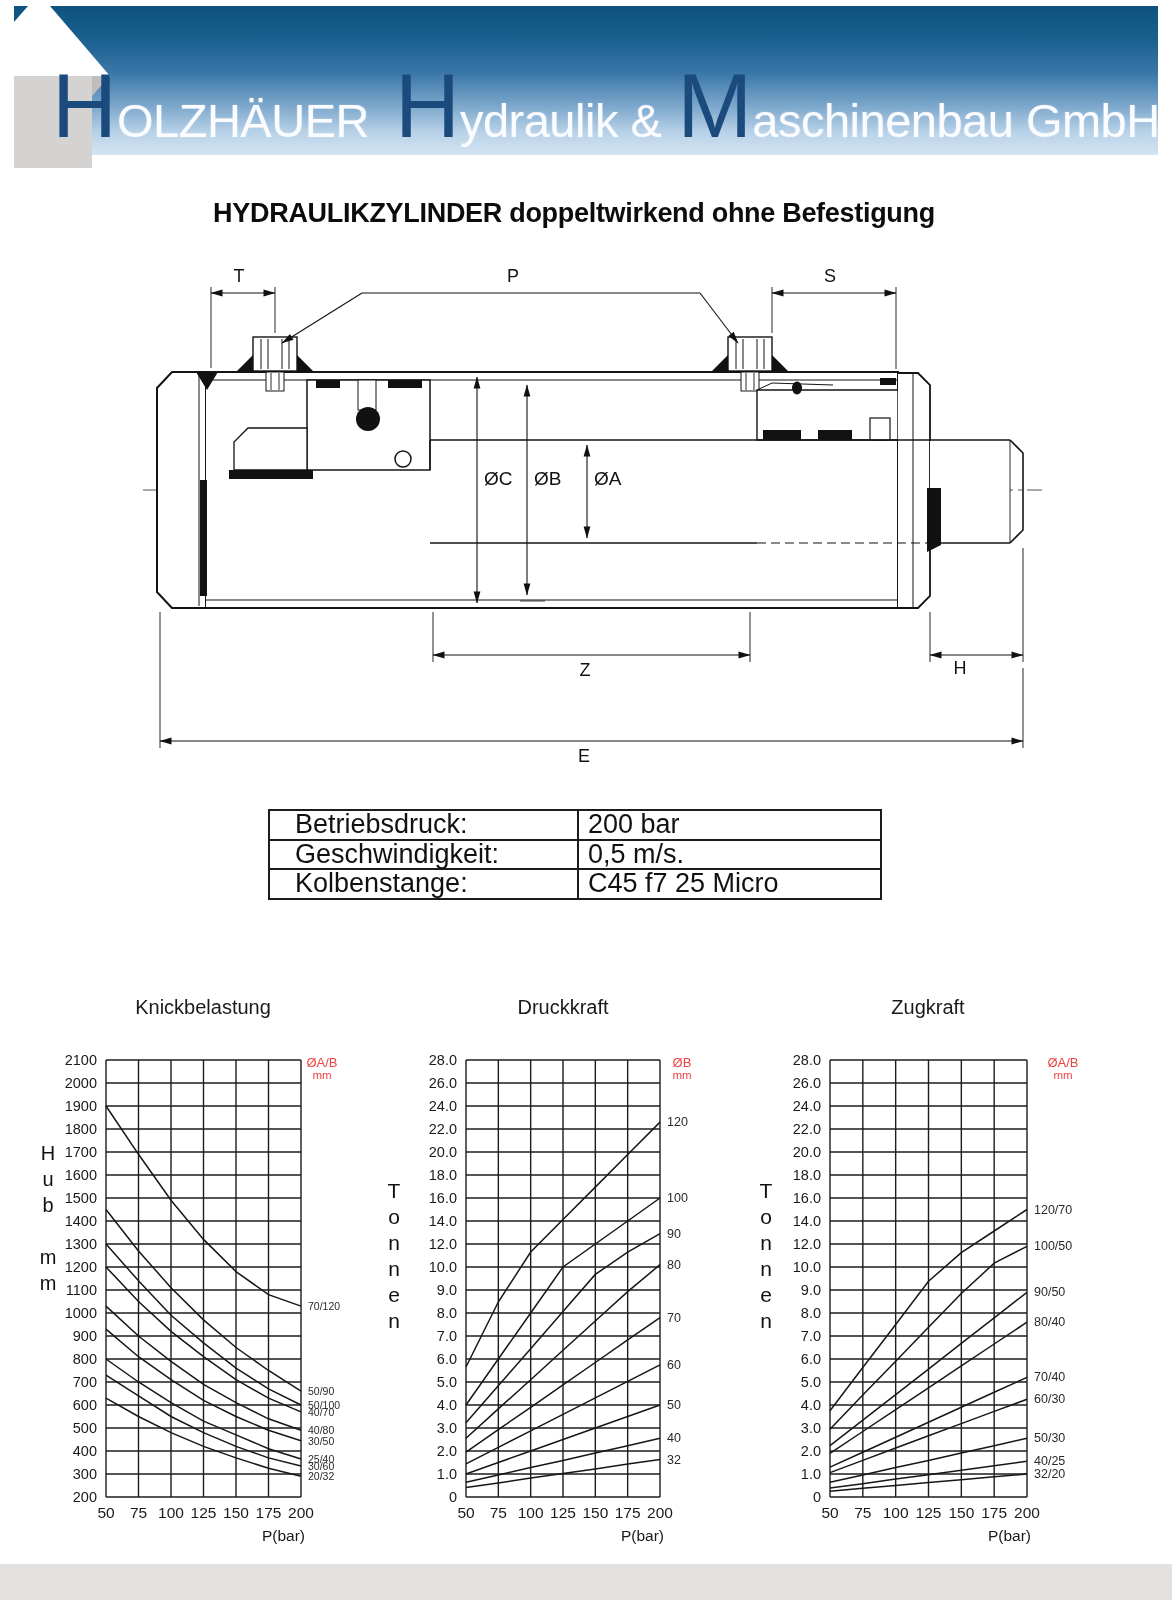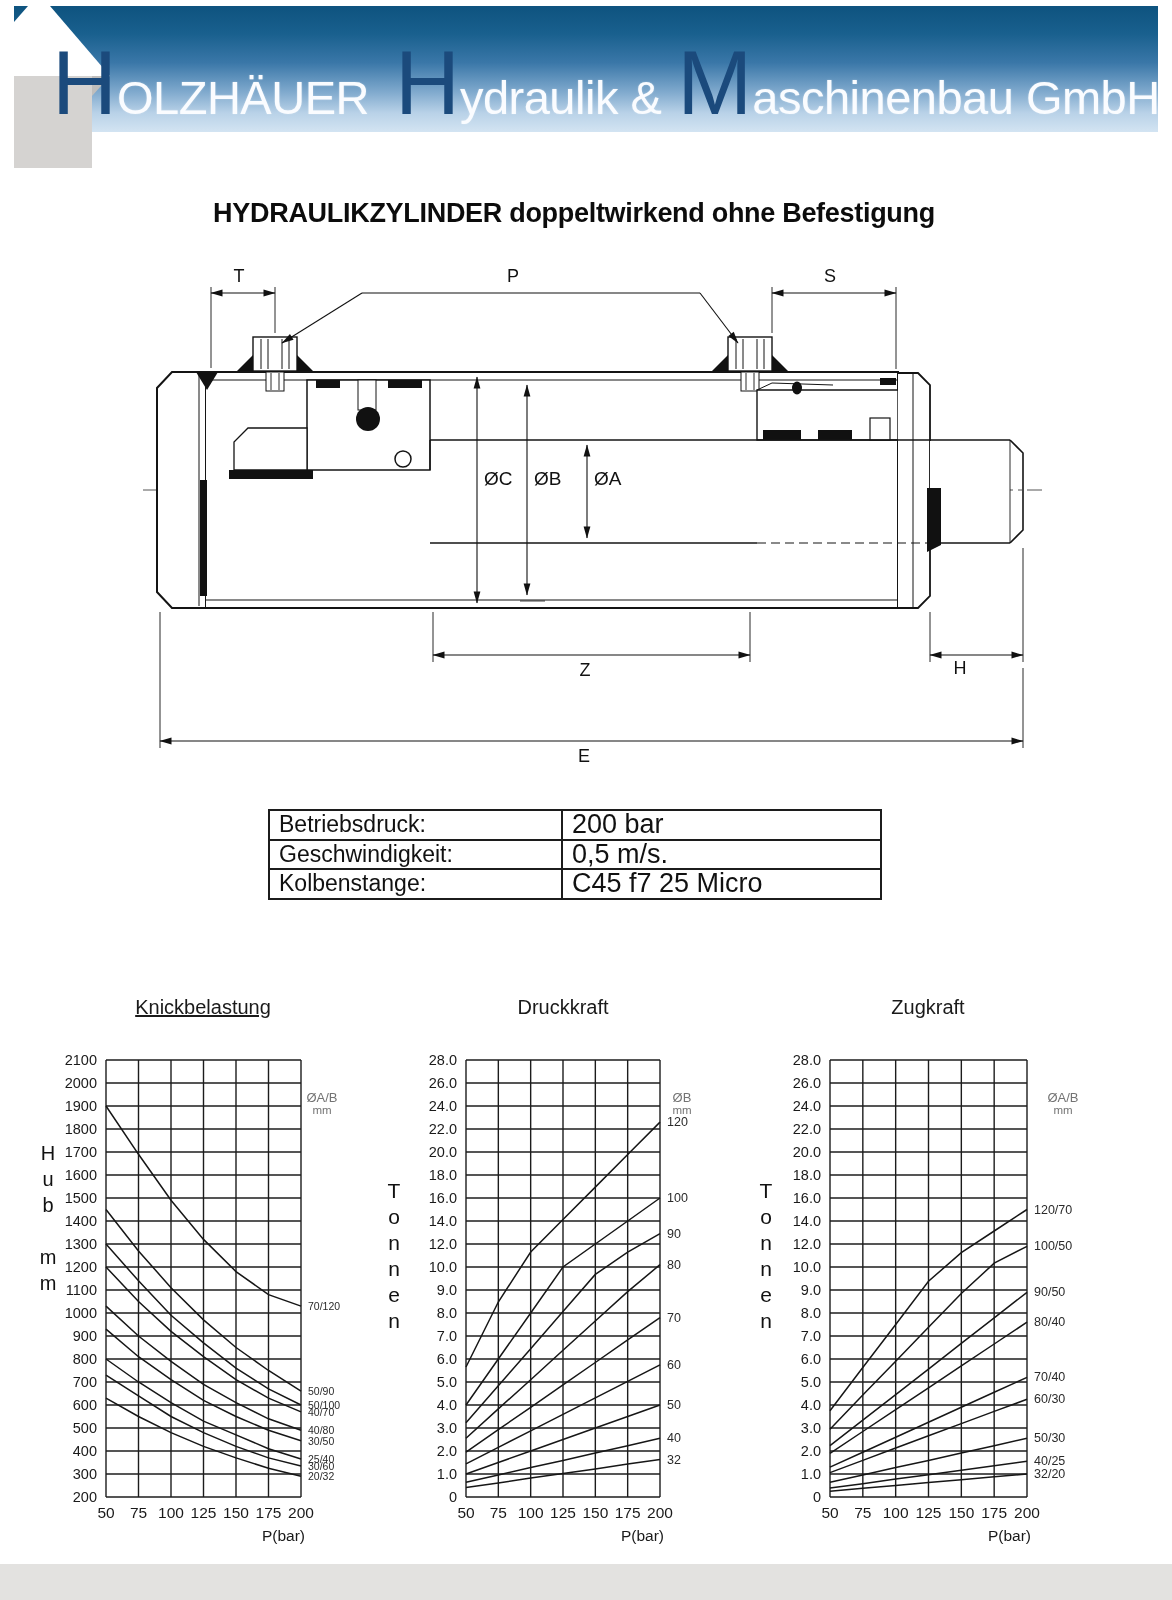--- a/index.html
+++ b/index.html
@@ -1,37 +1,37 @@
 <!DOCTYPE html>
 <html><head>
 <meta charset="utf-8">
 <style>
   html,body{margin:0;padding:0;background:#fff;}
   .page{position:relative;width:1172px;height:1600px;background:#ffffff;
         font-family:"Liberation Sans",sans-serif;overflow:hidden;color:#111;}
   
-  .banner{position:absolute;left:14px;top:6px;width:1144px;height:126px;
+  .banner{position:absolute;left:14px;top:6px;width:1144px;height:149px;
           background:linear-gradient(180deg,#0e537f 0%,#19608e 22%,#3a77a8 45%,#7fa9cd 68%,#b9d2e8 85%,#d3e4f2 100%);}
   .banner-text{position:absolute;left:38px;bottom:4px;white-space:nowrap;}
   .b-init{font-size:90px;line-height:1;color:#1b4a7c;font-weight:400;}
   .b-rest{font-size:47px;line-height:1;color:#fafcff;letter-spacing:-0.5px;text-shadow:0 0 2px rgba(255,255,255,.35);}
   .b-gap2{margin-left:26px;} .b-gap3{margin-left:16px;}
   
   .doc-title{position:absolute;left:0;top:198px;width:1148px;text-align:center;
              font-size:27px;letter-spacing:-0.3px;color:#0c0c0c;font-weight:bold;}
   
   .spec-table{position:absolute;left:268px;top:809px;width:610px;border:2px solid #1c1c1c;background:#fff;}
   .spec-row{display:flex;height:27.5px;border-bottom:2px solid #1c1c1c;}
   .spec-row:last-child{border-bottom:none;}
   .spec-label{width:282px;border-right:2px solid #1c1c1c;display:flex;align-items:center;
-              padding-left:9px;font-size:23px;text-align:center;}
+              padding-left:25px;font-size:27px;text-align:center;}
   .spec-value{flex:1;display:flex;align-items:center;padding-left:9px;font-size:27px;}
   
   .chart-title{position:absolute;width:240px;text-align:center;top:996px;font-size:20px;color:#1a1a1a;}
-  .unit-label{position:absolute;width:80px;text-align:center;top:1091px;line-height:13px;color:#737373;}
+  .unit-label{position:absolute;width:80px;text-align:center;top:1056px;line-height:13px;color:#ef4444;}
   .unit-label .l1{font-size:13px;} .unit-label .l2{font-size:11.5px;}
   .vlabel{position:absolute;white-space:pre;text-align:center;font-size:21px;line-height:26px;color:#111;}
   #main-svg{position:absolute;left:0;top:0;}
   .bottom-strip{position:absolute;left:0;top:1564px;width:1172px;height:36px;background:#e3e2e0;}
 </style>
 </head>
 <body>
 
 <div class="page">
 
@@ -428,21 +428,21 @@
     <div class="spec-row">
       <div class="spec-label">Geschwindigkeit:</div>
       <div class="spec-value">0,5 m/s.</div>
     </div>
     <div class="spec-row">
       <div class="spec-label">Kolbenstange:</div>
       <div class="spec-value">C45 f7 25 Micro</div>
     </div>
   </div>
 
-  <div class="chart-title" style="left:83px;text-decoration:underline;">Knickbelastung</div>
+  <div class="chart-title" style="left:83px;">Knickbelastung</div>
   <div class="chart-title" style="left:443px;">Druckkraft</div>
   <div class="chart-title" style="left:808px;">Zugkraft</div>
 
   <div class="unit-label" style="left:282px;">
     <div class="l1">ØA/B</div>
     <div class="l2">mm</div>
   </div>
   <div class="unit-label" style="left:642px;">
     <div class="l1">ØB</div>
     <div class="l2">mm</div>

